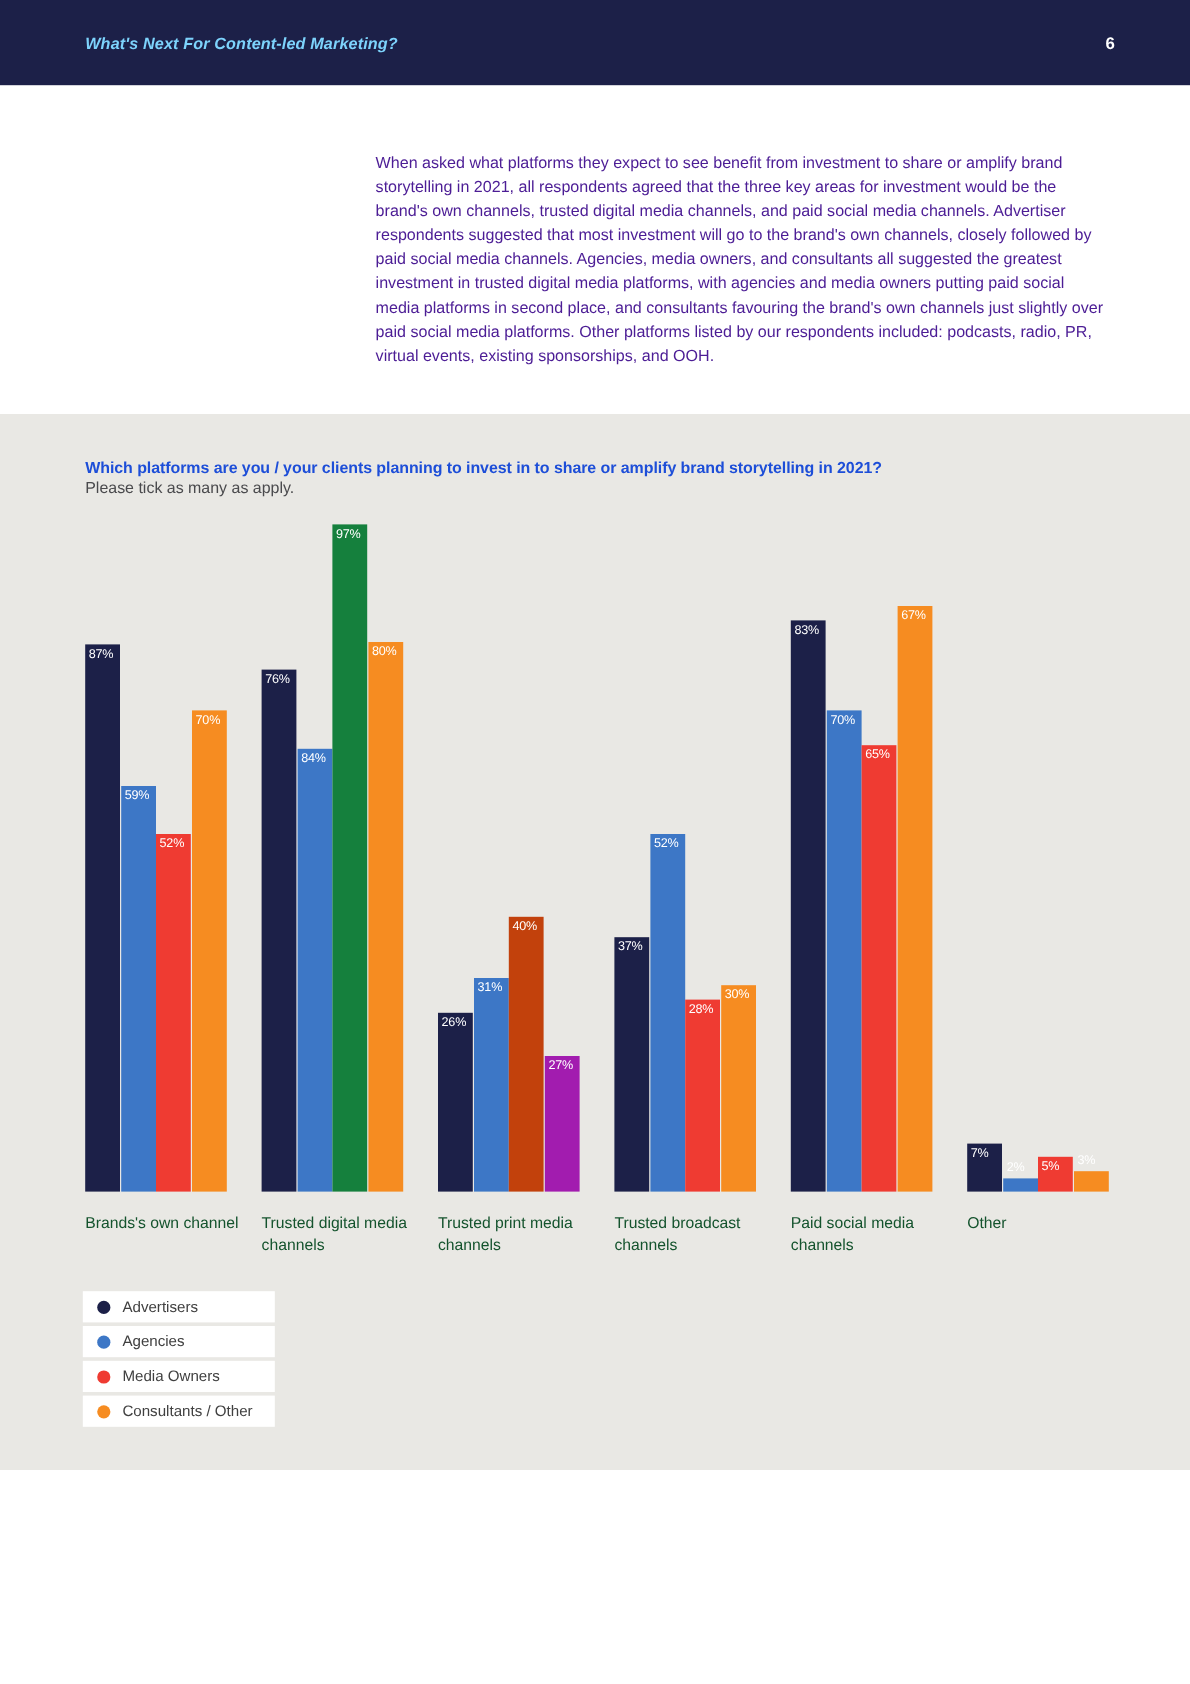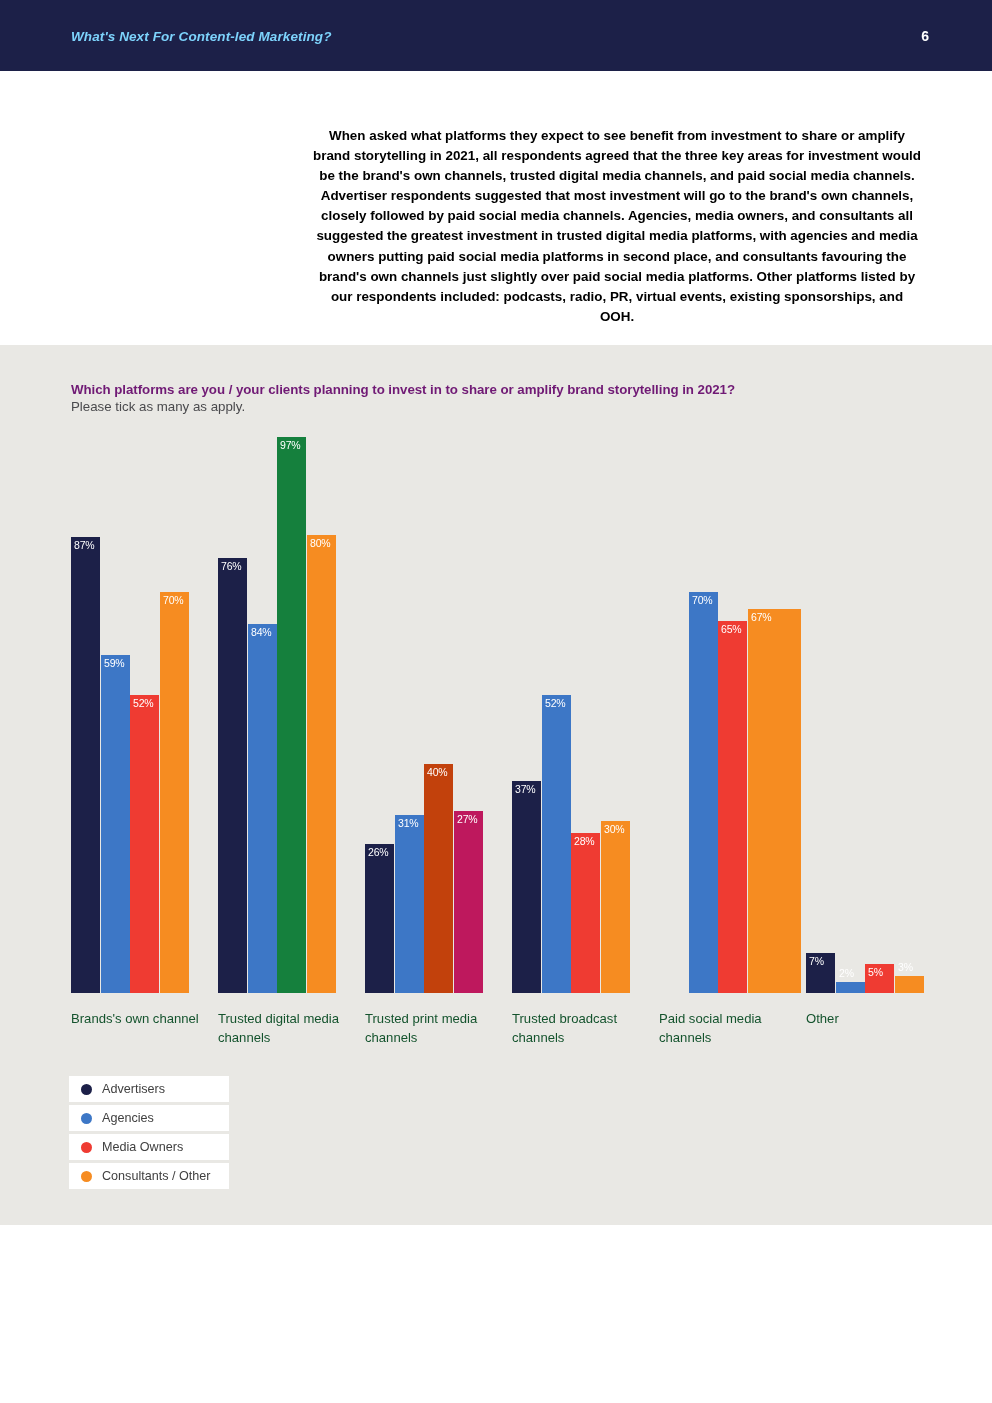--- a/index.html
+++ b/index.html
@@ -50,42 +50,41 @@
   .intro-block {
     position: absolute;
     left: 313px;
     top: 126px;
     width: 608px;
   }
   .intro-paragraph {
     margin: 0;
     font-size: 13.4px;
     line-height: 20.1px;
-    color: #000000;
-    text-align: center;
-    font-weight: bold;
+    color: #4c1d95;
+    text-align: left;
   }
 
   
   .chart-panel {
     position: absolute;
     left: 0;
     top: 345px;
     width: 992px;
     height: 880px;
     background: #e9e8e4;
   }
   .chart-title {
     position: absolute;
     left: 71px;
     top: 382px;
     width: 840px;
     font-size: 13.3px;
     font-weight: bold;
-    color: #701a75;
+    color: #1d4ed8;
     letter-spacing: -.05px;
   }
   .chart-subtitle {
     position: absolute;
     left: 71px;
     top: 399px;
     width: 840px;
     font-size: 13.3px;
     color: #4a4a4d;
   }
@@ -210,48 +209,51 @@
     <div class="bar-group" style="left: 365px; top: 420px; height: 573px; width: 118px;">
       <div class="bar" style="left: 0px; height: 149px; background: rgb(28, 32, 72);">
         <span class="bar-label">26%</span>
       </div>
       <div class="bar" style="left: 30px; height: 178px; background: rgb(61, 119, 198);">
         <span class="bar-label">31%</span>
       </div>
       <div class="bar" style="left: 59px; height: 229px; background: #c2410c;">
         <span class="bar-label">40%</span>
       </div>
-      <div class="bar" style="left: 89px; height: 182px; background: #be185d;">
+      <div class="bar" style="left: 89px; height: 113px; background: #a21caf;">
         <span class="bar-label">27%</span>
       </div>
     </div>
     <div class="cat-label" style="left: 365px; top: 1010px;">Trusted print media channels</div>
     <div class="bar-group" style="left: 512px; top: 420px; height: 573px; width: 118px;">
       <div class="bar" style="left: 0px; height: 212px; background: rgb(28, 32, 72); margin-top: 19px;">
         <span class="bar-label">37%</span>
       </div>
       <div class="bar" style="left: 30px; height: 298px; background: rgb(61, 119, 198);">
         <span class="bar-label">52%</span>
       </div>
       <div class="bar" style="left: 59px; height: 160px; background: rgb(239, 59, 50);">
         <span class="bar-label">28%</span>
       </div>
       <div class="bar" style="left: 89px; height: 172px; background: rgb(246, 140, 33);">
         <span class="bar-label">30%</span>
       </div>
     </div>
     <div class="cat-label" style="left: 512px; top: 1010px;">Trusted broadcast channels</div>
     <div class="bar-group" style="left: 659px; top: 420px; height: 573px; width: 118px;">
+      <div class="bar" style="left: 0px; height: 476px; background: rgb(28, 32, 72);">
+        <span class="bar-label">83%</span>
+      </div>
       <div class="bar" style="left: 30px; height: 401px; background: rgb(61, 119, 198);">
         <span class="bar-label">70%</span>
       </div>
       <div class="bar" style="left: 59px; height: 372px; background: rgb(239, 59, 50);">
         <span class="bar-label">65%</span>
       </div>
-      <div class="bar" style="left: 89px; height: 384px; background: rgb(246, 140, 33); padding-left: 24px;">
+      <div class="bar" style="left: 89px; height: 488px; background: rgb(246, 140, 33);">
         <span class="bar-label">67%</span>
       </div>
     </div>
     <div class="cat-label" style="left: 659px; top: 1010px;">Paid social media channels</div>
     <div class="bar-group" style="left: 806px; top: 420px; height: 573px; width: 118px;">
       <div class="bar" style="left: 0px; height: 40px; background: rgb(28, 32, 72);">
         <span class="bar-label">7%</span>
       </div>
       <div class="bar" style="left: 30px; height: 11px; background: rgb(61, 119, 198);">
         <span class="bar-label outside">2%</span>

